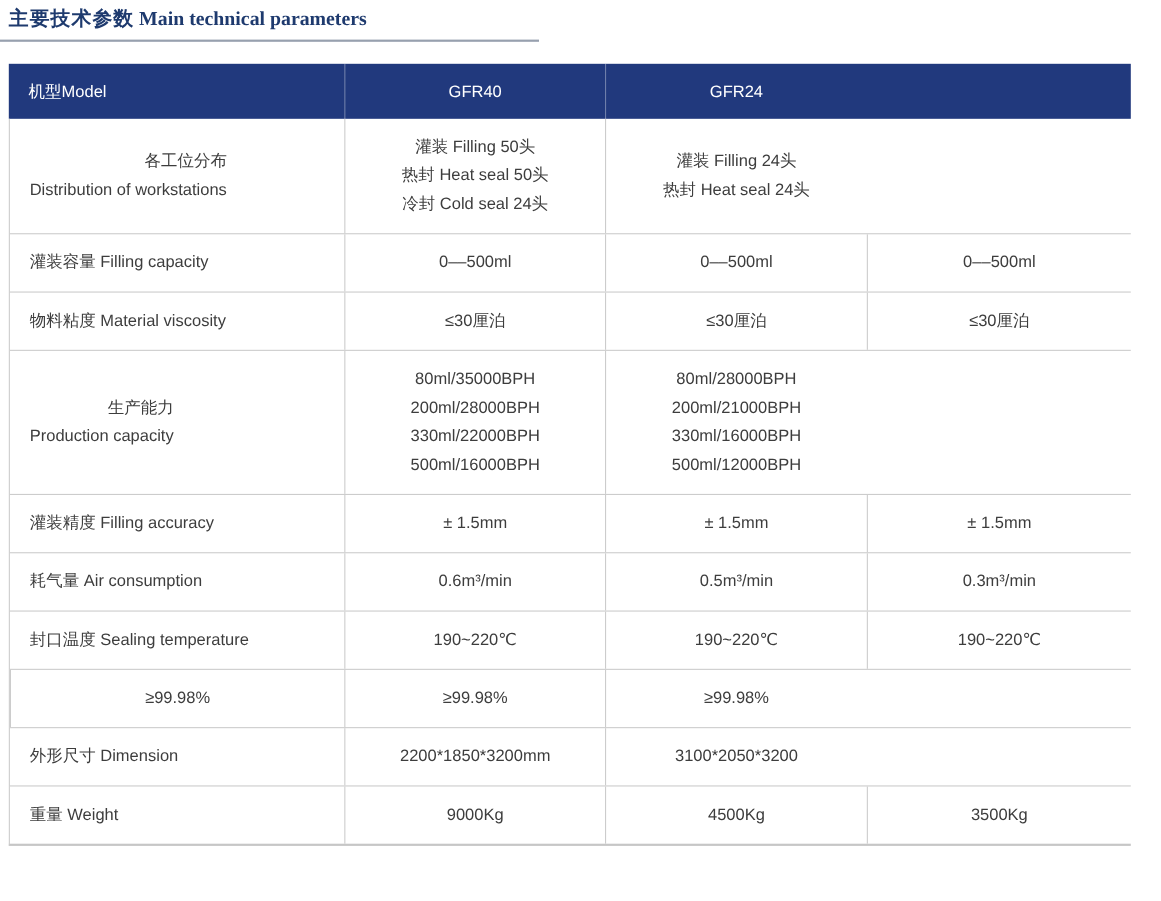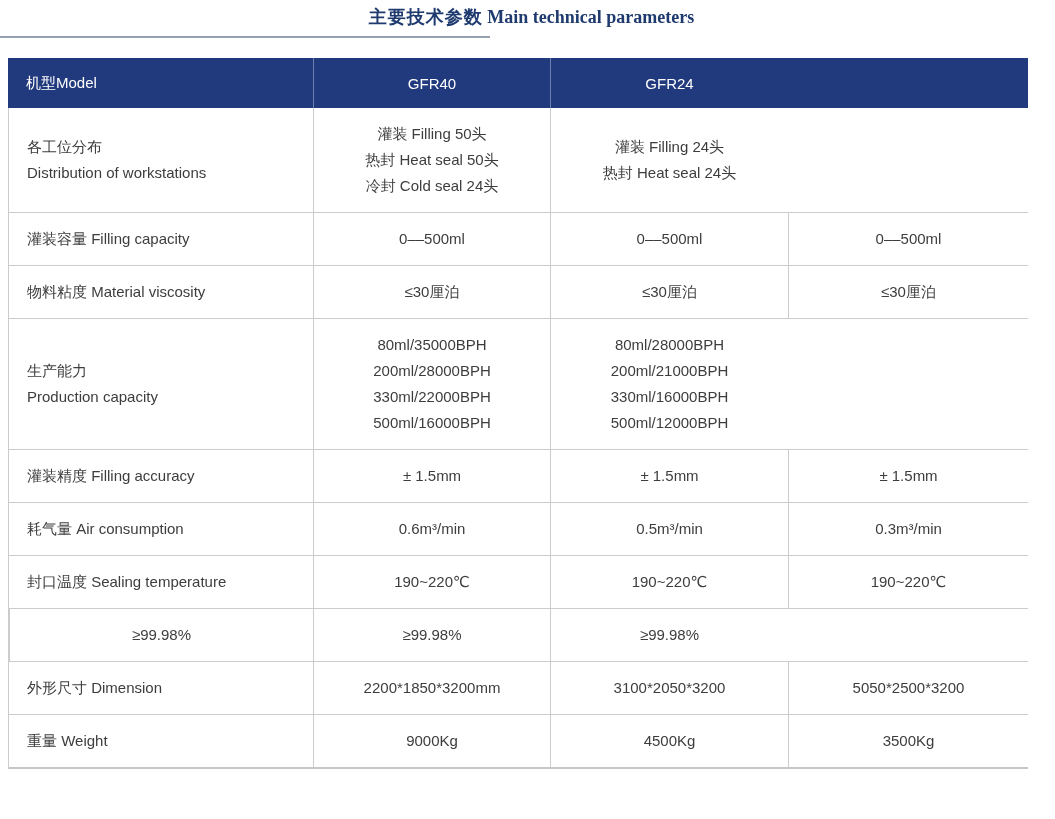--- a/index.html
+++ b/index.html
@@ -2,21 +2,21 @@
 <html><head>
 <meta charset="utf-8">
 <style>
   html,body{margin:0;padding:0;}
   body{
     width:1055px;height:819px;background:#ffffff;
     font-family:"Liberation Sans","DejaVu Sans",sans-serif;
     position:relative;overflow:hidden;
   }
   .title-block{padding-top:5px;}
-  .title-text{padding-left:8px;white-space:nowrap;text-align:center;}
+  .title-text{padding-left:8px;white-space:nowrap;}
   .title-zh{
     font-size:18px;font-weight:700;color:#1e3a6e;
     letter-spacing:1px;
   }
   .title-en{
     font-family:"Liberation Serif","DejaVu Serif",serif;
     font-size:18px;font-weight:700;color:#1e3a6e;
   }
   .title-underline{
     width:490px;height:2px;background:#97a0ae;margin-top:7px;
@@ -54,21 +54,21 @@
     white-space:pre-line;
     color:#3d3d3d;
     font-size:15px;
     line-height:26px;
     border-left:1px solid #cccccc;
     min-height:26px;
   }
   .td.label{
     border-left:none;
     justify-content:flex-start;
-    text-align:left;
+    text-align:right;
     padding-left:18px;
     padding-right:4px;
   }
 </style>
 </head>
 <body>
 
 <div class="title-block">
   <div class="title-text">
     <span class="title-zh">主要技术参数</span>
@@ -137,21 +137,20 @@
       </div>
       <div class="tr">
         <div class="td">≥99.98%</div>
         <div class="td">≥99.98%</div>
         <div class="td">≥99.98%</div>
       </div>
       <div class="tr">
         <div class="td label">外形尺寸 Dimension</div>
         <div class="td">2200*1850*3200mm</div>
         <div class="td">3100*2050*3200</div>
-        <div class="td">5050*2500*3200</div>
       </div>
       <div class="tr">
         <div class="td label">重量 Weight</div>
         <div class="td">9000Kg</div>
         <div class="td">4500Kg</div>
         <div class="td">3500Kg</div>
       </div>
     </div>
 </div>
 

